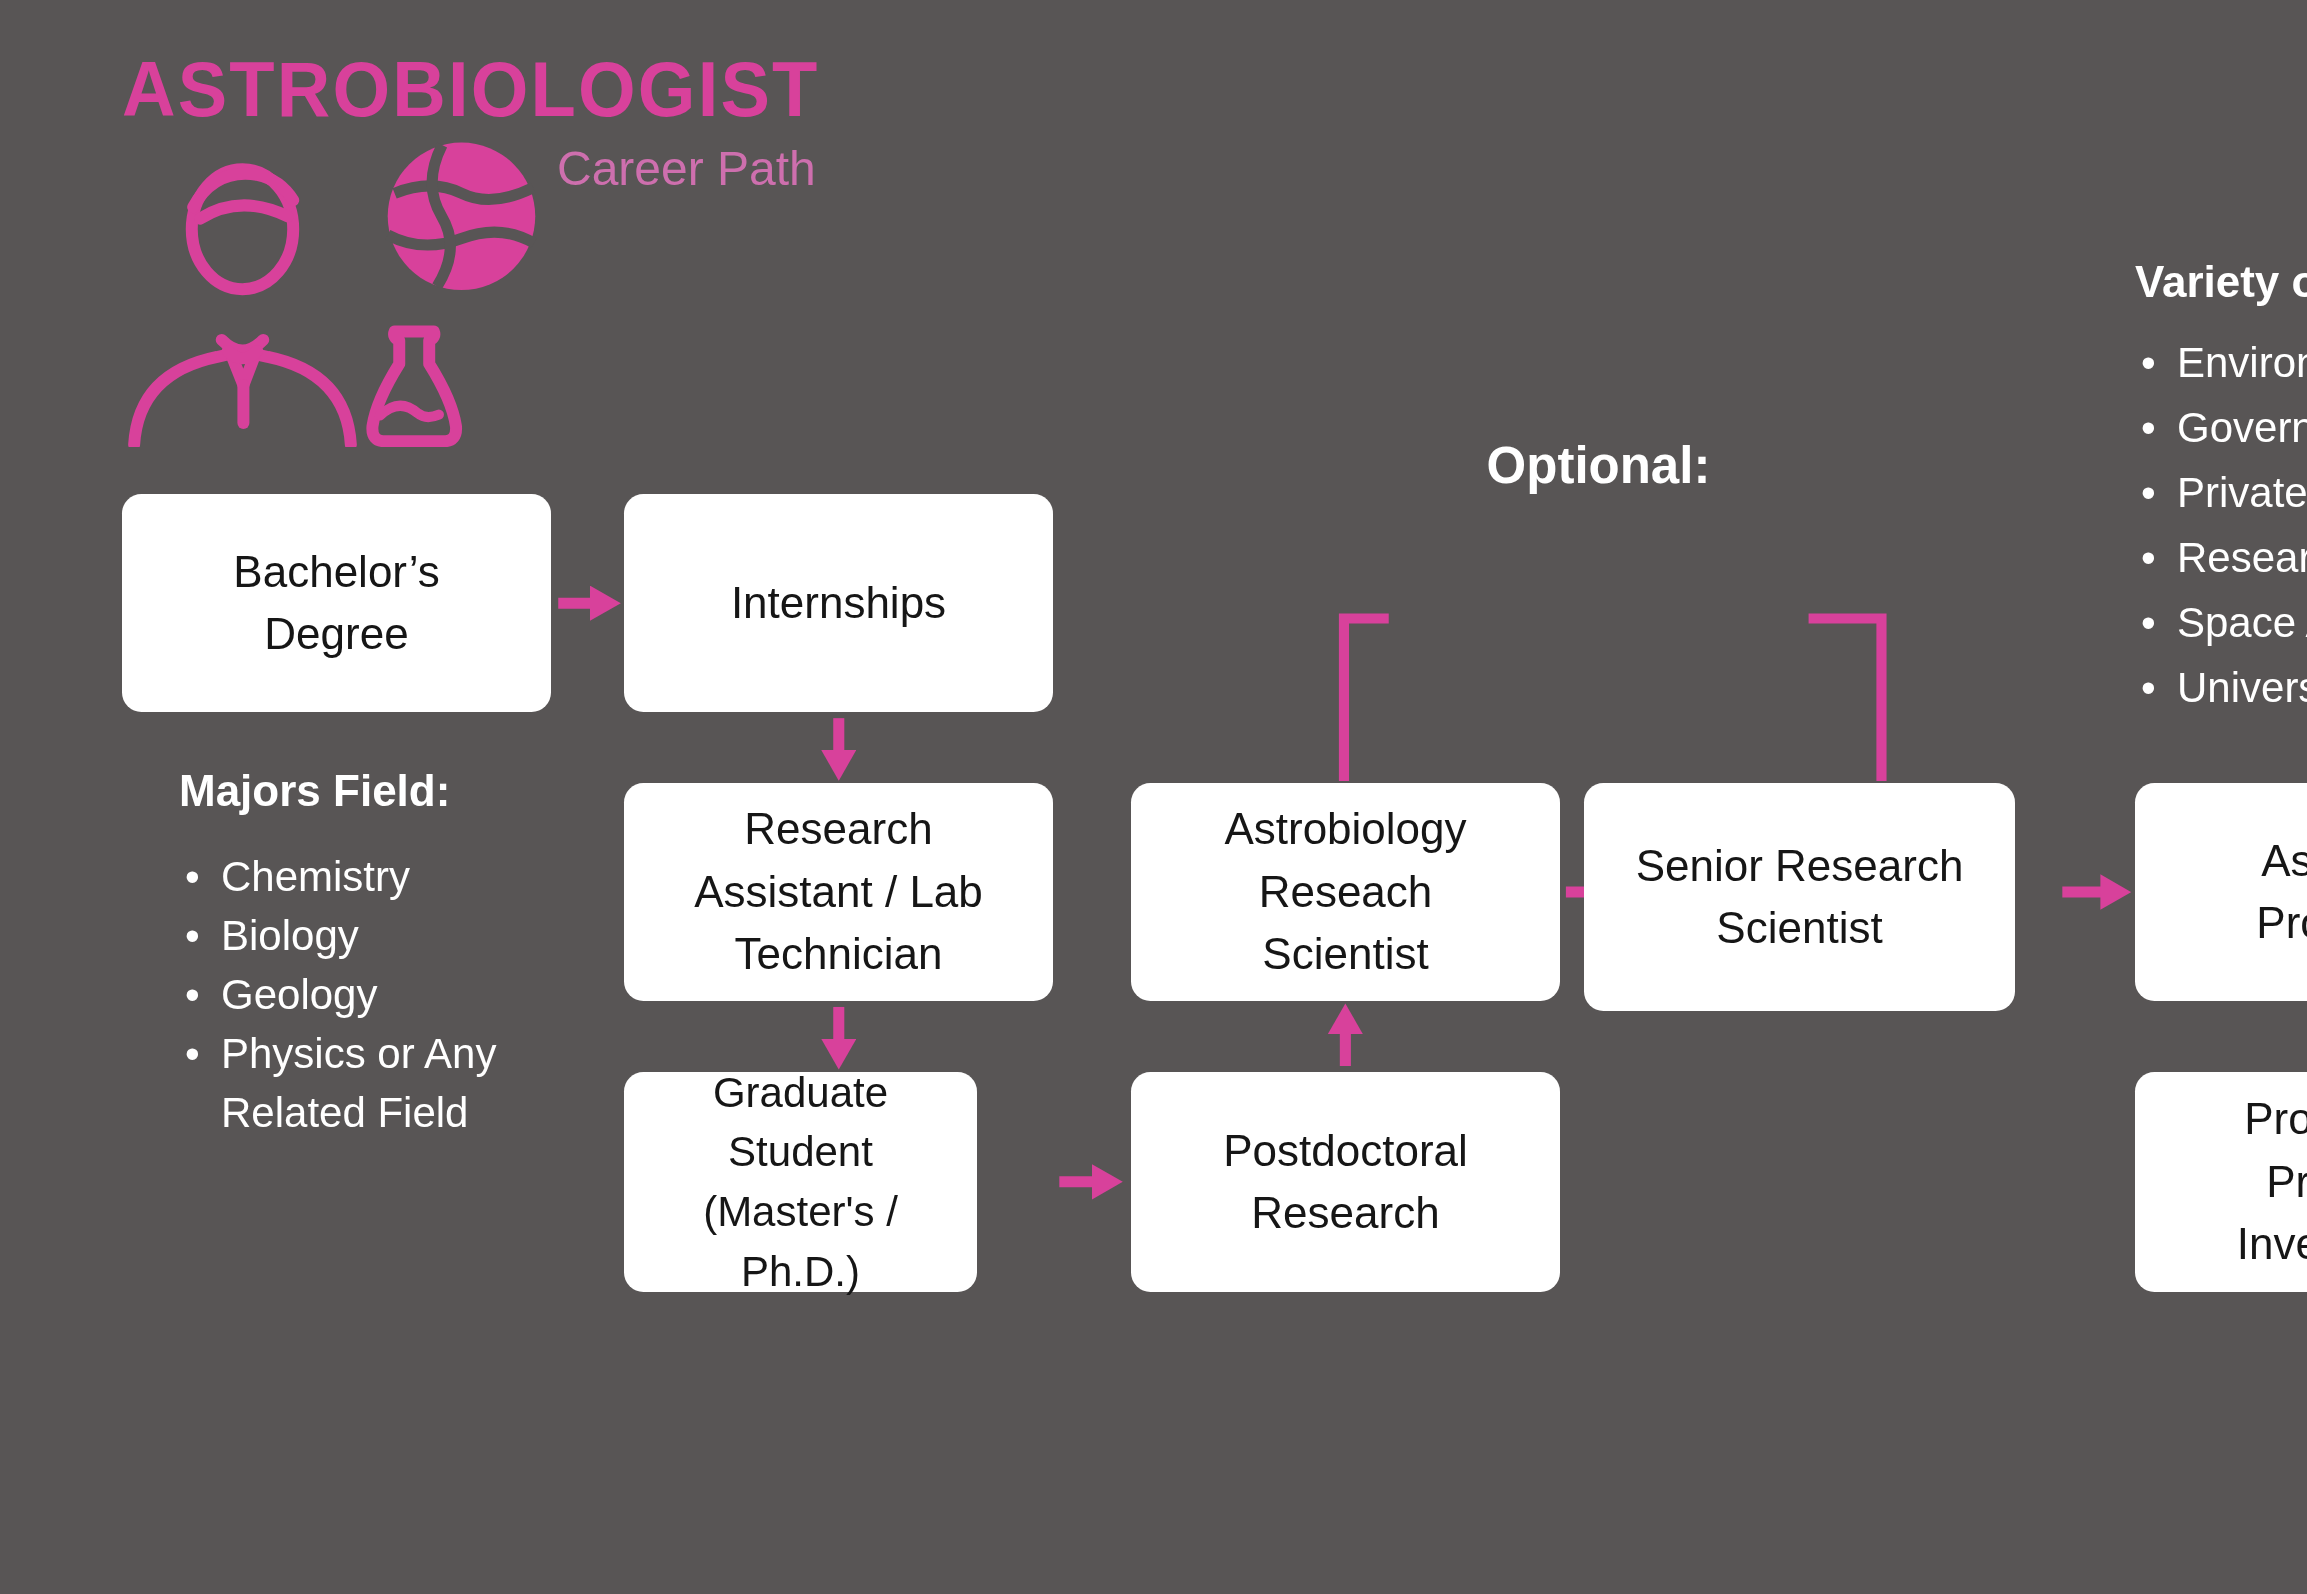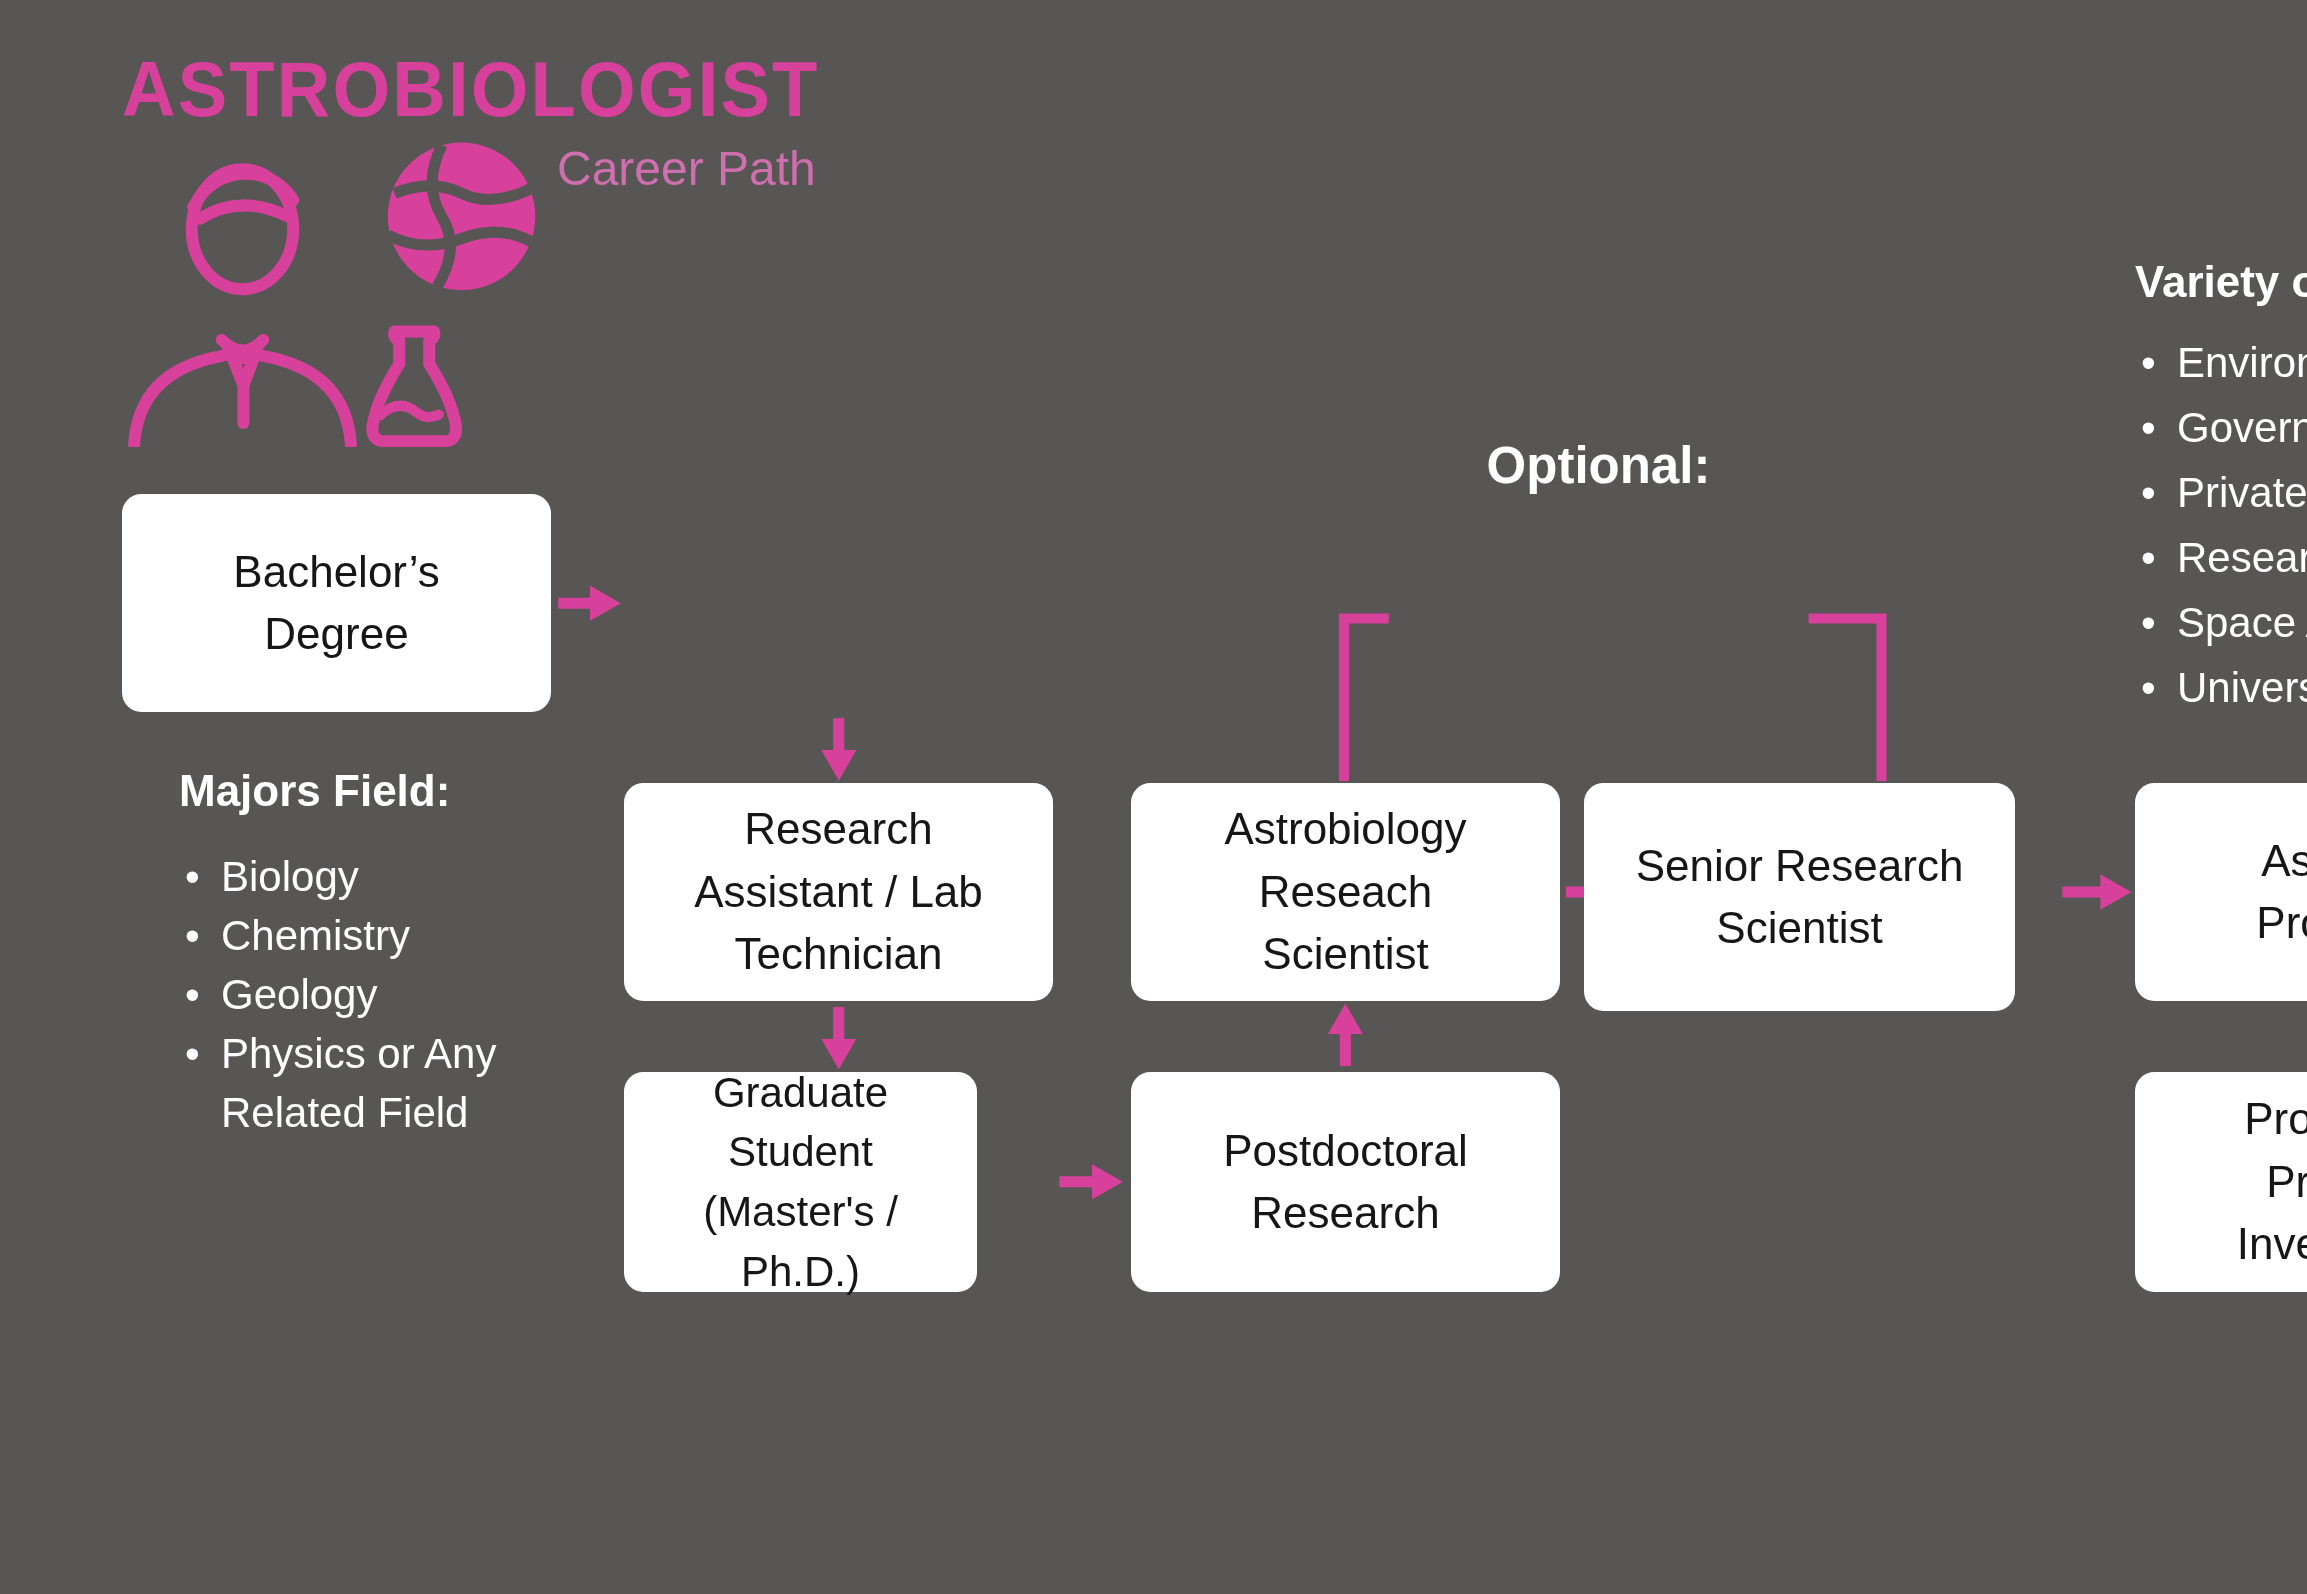--- a/index.html
+++ b/index.html
@@ -83,22 +83,22 @@
       <path d="M238,492 Q270,524 302,492"></path>
       <path d="M610,470 L610,520 Q560,600 552,655 Q549,688 580,688 L705,688 Q736,688 733,655 Q725,600 675,520 L675,470 Q690,462 685,450 L600,450 Q595,462 610,470 Z"></path>
       <path d="M568,632 Q610,592 650,627 Q668,642 696,630" stroke-width="22"></path>
     </g>
   </svg>
 
   <div class="optional">Optional:</div>
 
   <div class="majors-heading">Majors Field:</div>
   <ul class="list majors-list">
+    <li>Chemistry</li>
     <li>Biology</li>
-    <li>Chemistry</li>
     <li>Geology</li>
     <li>Physics or Any Related Field</li>
   </ul>
 
   <div class="variety-heading">Variety of areas can work at:</div>
   <ul class="list variety-list">
     <li>Environmental Consulting Firms</li>
     <li>Government Agencies (e.g., NASA)</li>
     <li>Private Aerospace Companies</li>
     <li>Research Institutions</li>
@@ -127,20 +127,23 @@
     <g stroke="#D8419B" stroke-width="22" fill="none">
       <polyline points="3010,1340 2913,1340 2913,1692"></polyline>
       <polyline points="3920,1340 4078,1340 4078,1692"></polyline>
     </g>
   </svg>
 
   <div class="box" id="box-bachelors">
     <div class="box-label">Bachelor’s
 Degree</div>
   </div>
+  <div class="box" id="box-internships">
+    <div class="box-label">Internships</div>
+  </div>
   <div class="box" id="box-research-assistant">
     <div class="box-label">Research
 Assistant / Lab
 Technician</div>
   </div>
   <div class="box" id="box-astro">
     <div class="box-label">Astrobiology
 Reseach
 Scientist</div>
   </div>

